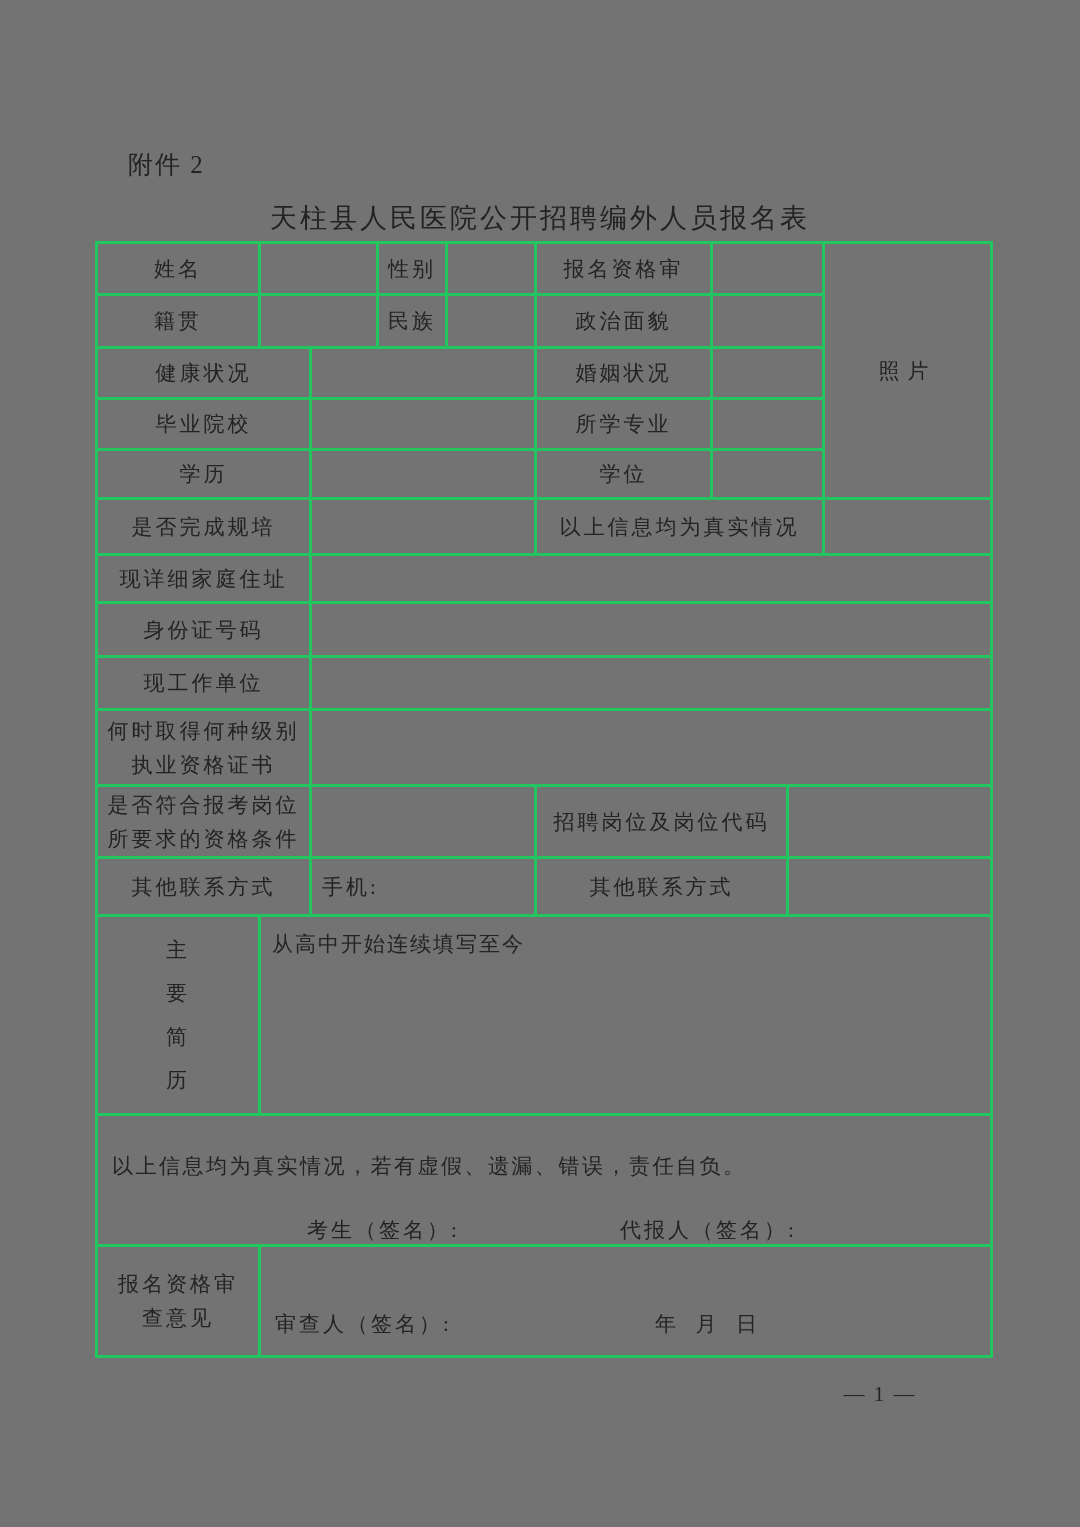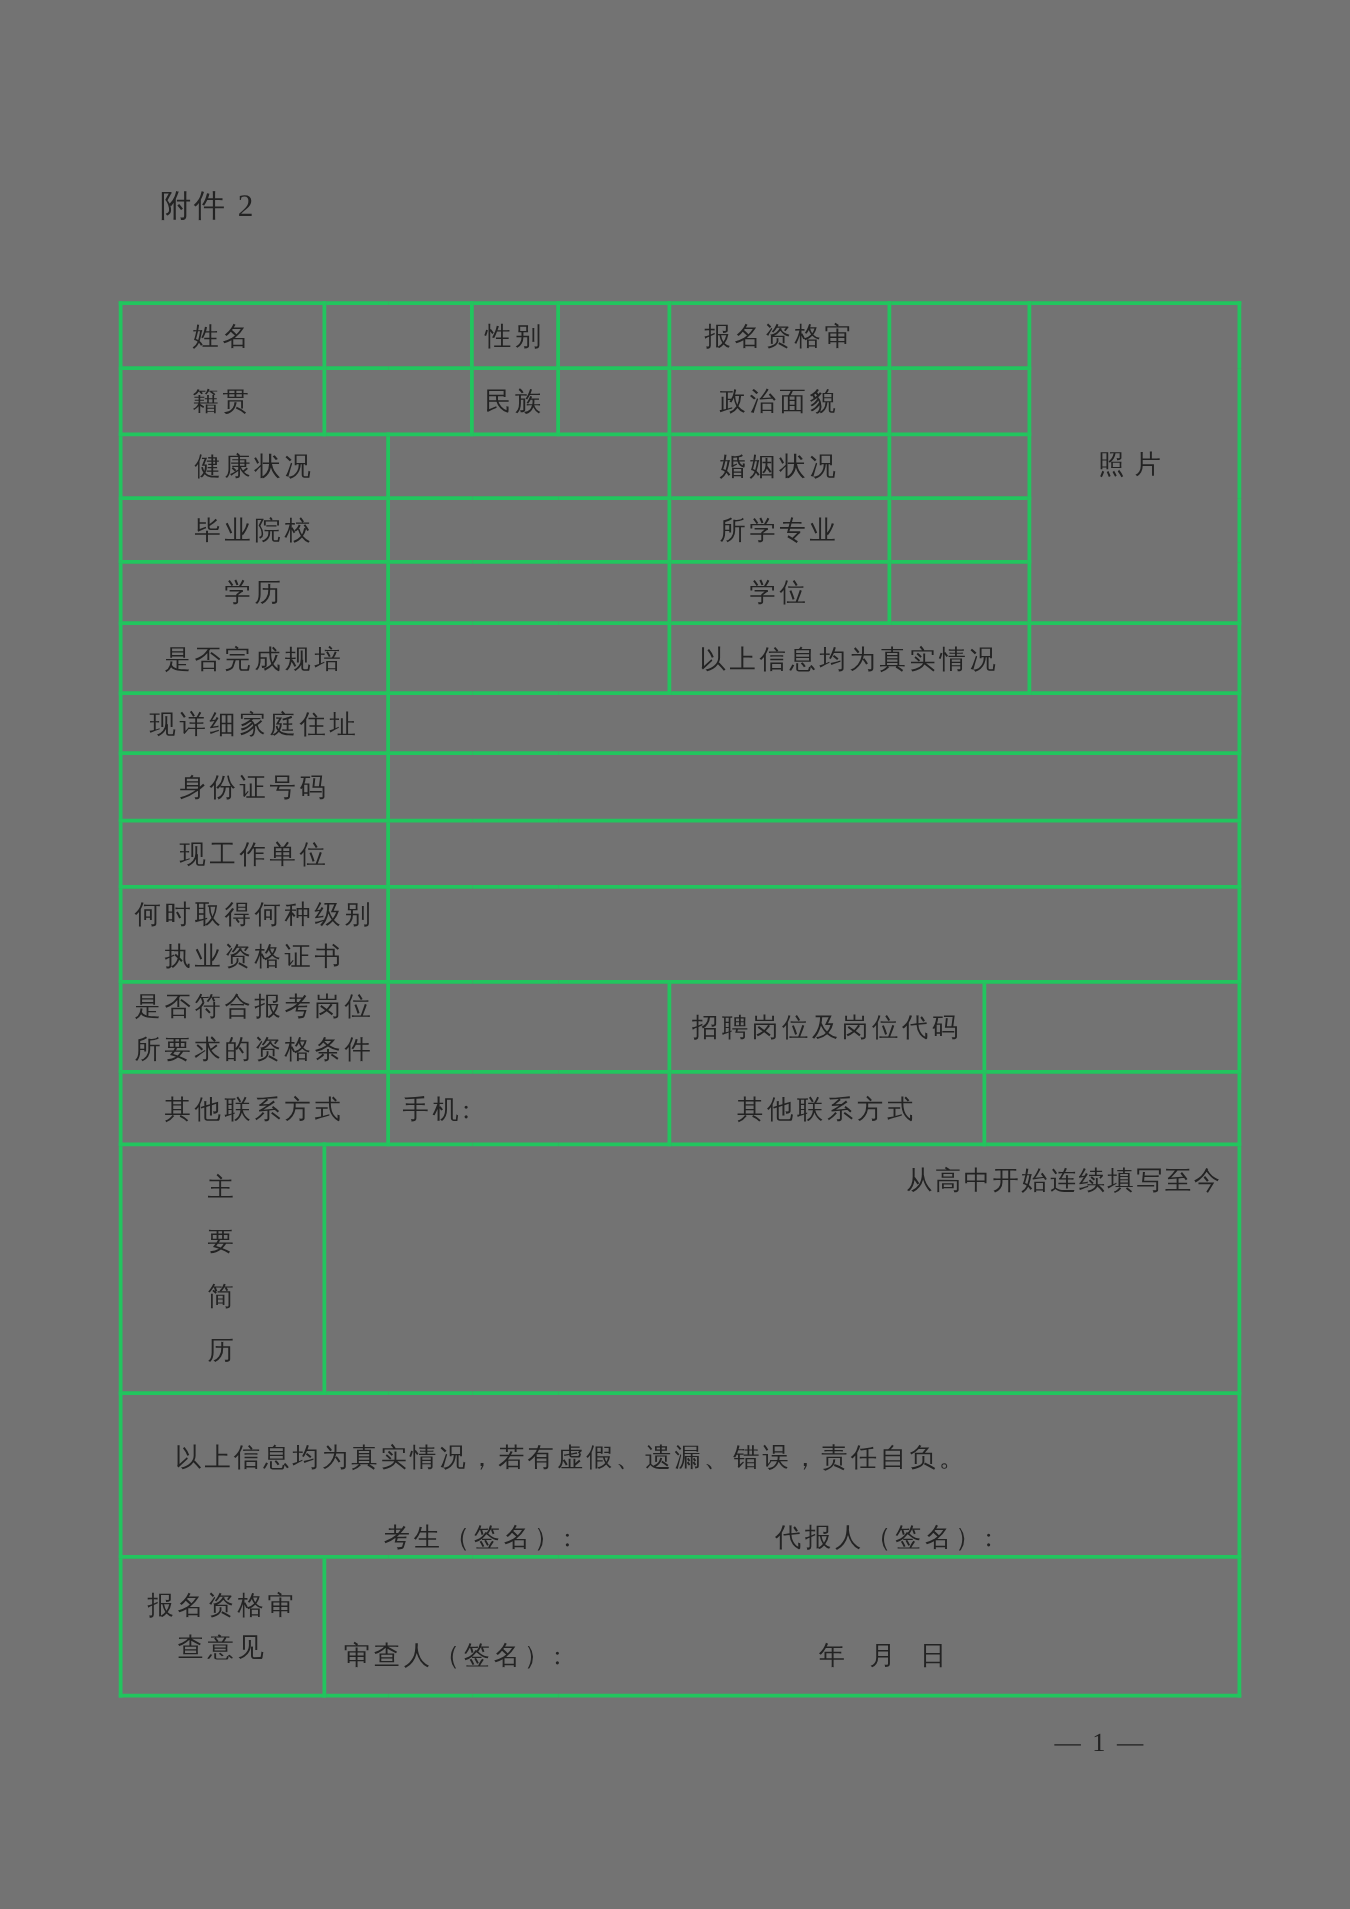--- a/index.html
+++ b/index.html
@@ -39,25 +39,25 @@
   td.two-line div { line-height: 34px; }
   td.photo { letter-spacing: 8px; }
   td.mobile { text-align: left; padding-left: 10px; }
   td.resume-label { vertical-align: middle; }
   .resume-col {
     display: flex; flex-direction: column;
     justify-content: space-evenly; align-items: center;
     height: 190px;
   }
   td.resume-content {
-    vertical-align: top; text-align: right;
+    vertical-align: top; text-align: left;
     padding: 13px 12px 0 11px; letter-spacing: 2px;
   }
   td.declaration-cell { vertical-align: top; text-align: left; }
-  .decl-statement { margin: 36px 0 0 42px; letter-spacing: 2.5px; }
+  .decl-statement { margin: 36px 0 0 14px; letter-spacing: 2.5px; }
   .decl-signs { margin-top: 36px; }
   .decl-signs .sign1 { margin-left: 209px; }
   .decl-signs .sign2 { margin-left: 152px; }
   td.review-content {
     vertical-align: bottom; text-align: left;
     padding: 0 0 17px 14px;
   }
   .review-date { margin-left: 195px; white-space: pre; }
   .pageno {
     position: absolute; left: 790px; top: 1382px; width: 180px;
@@ -65,20 +65,21 @@
     white-space: pre;
   }
 </style>
 </head>
 <body>
 
 <div class="page">
 
   <div class="attachment">附件 2</div>
 
+  <div class="title">天柱县人民医院公开招聘编外人员报名表</div>
 
   <table class="form">
     <colgroup>
       <col style="width:163px">
         <col style="width:51px">
         <col style="width:67px">
       <col style="width:69px">
         <col style="width:89px">
         <col style="width:176px">
       <col style="width:76px">

